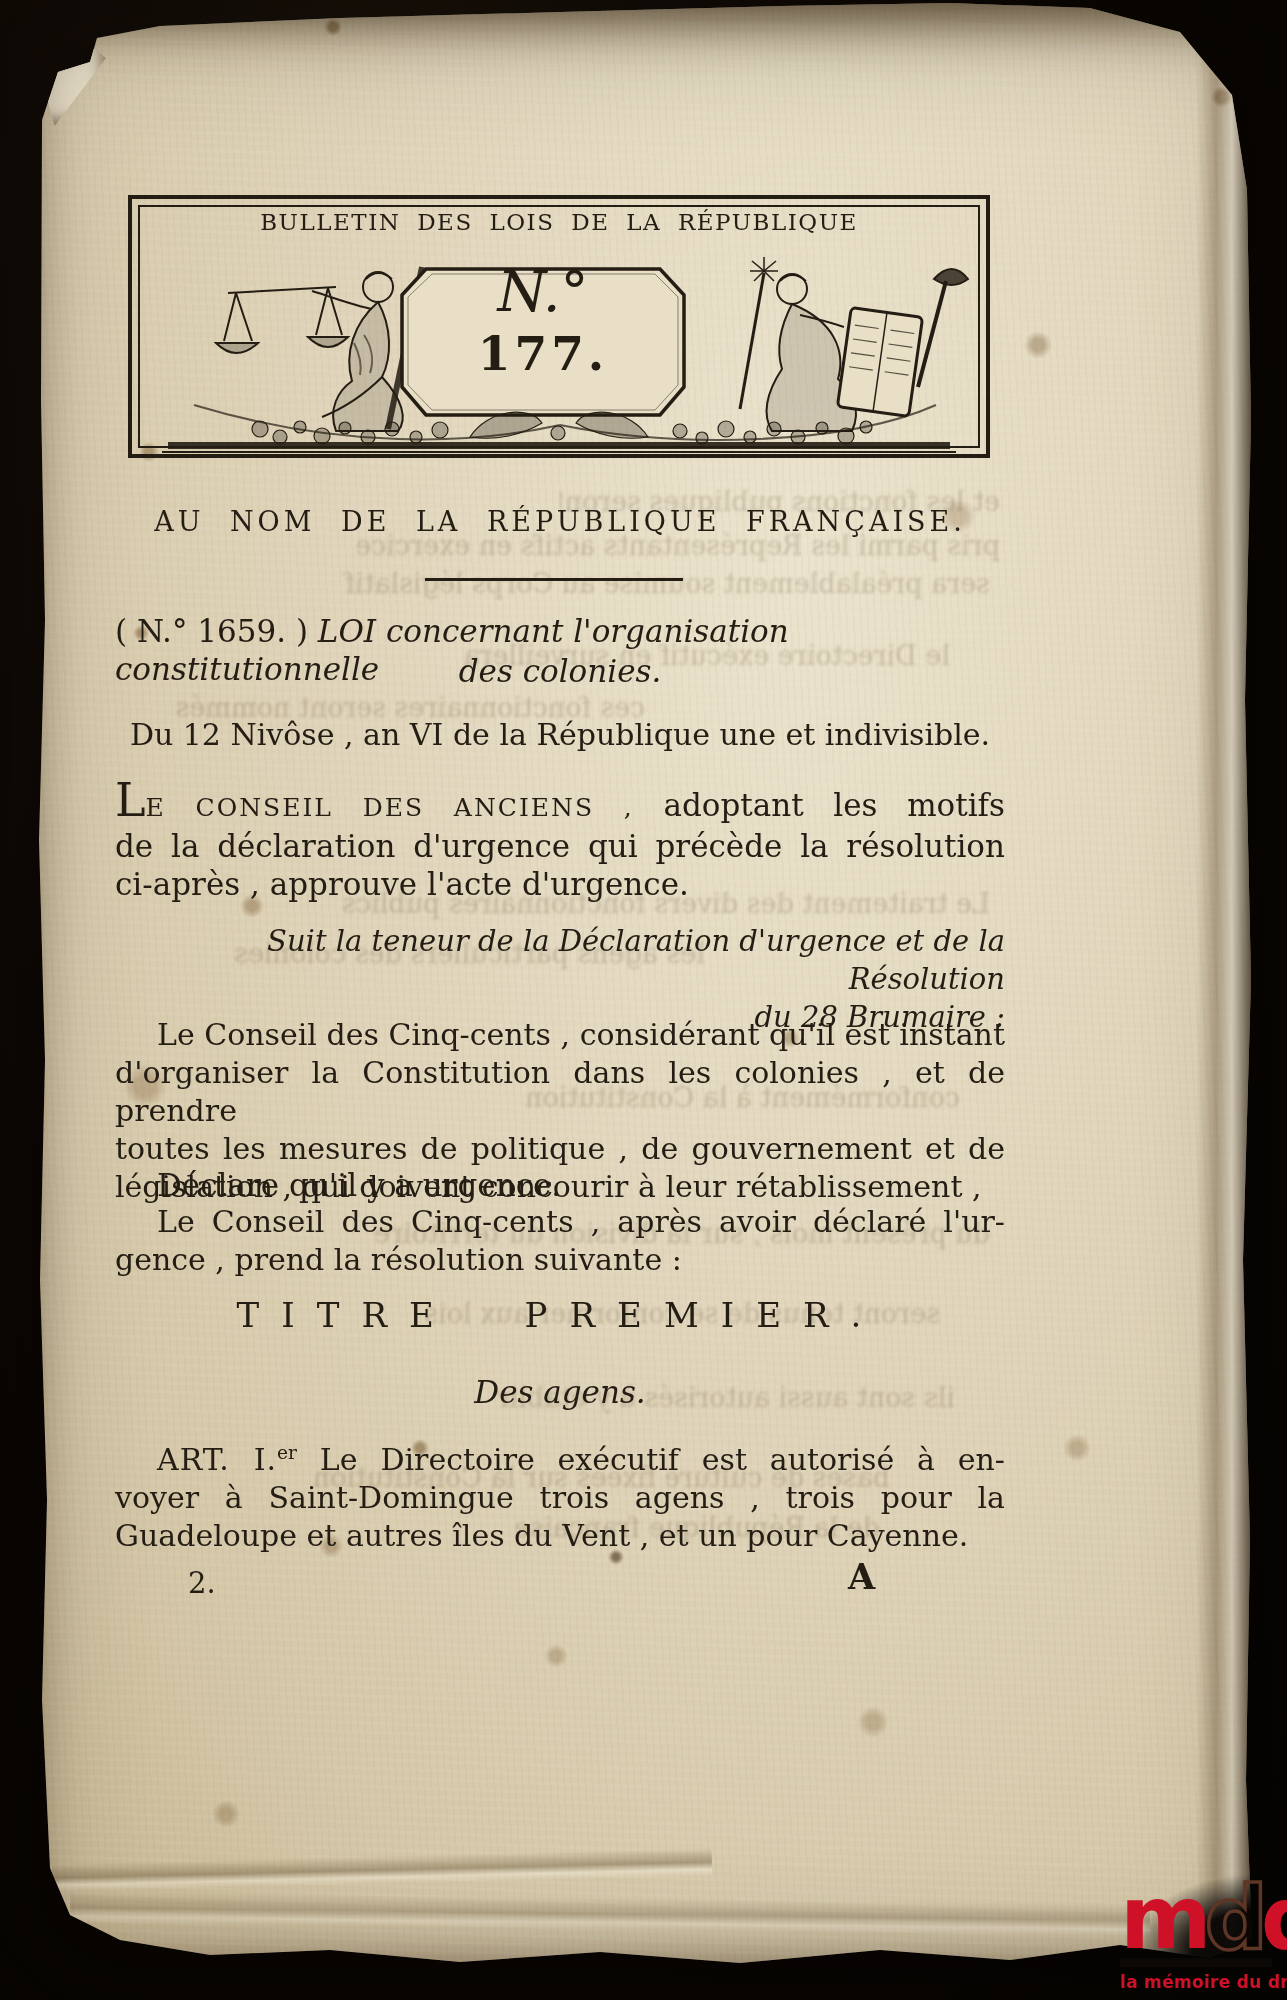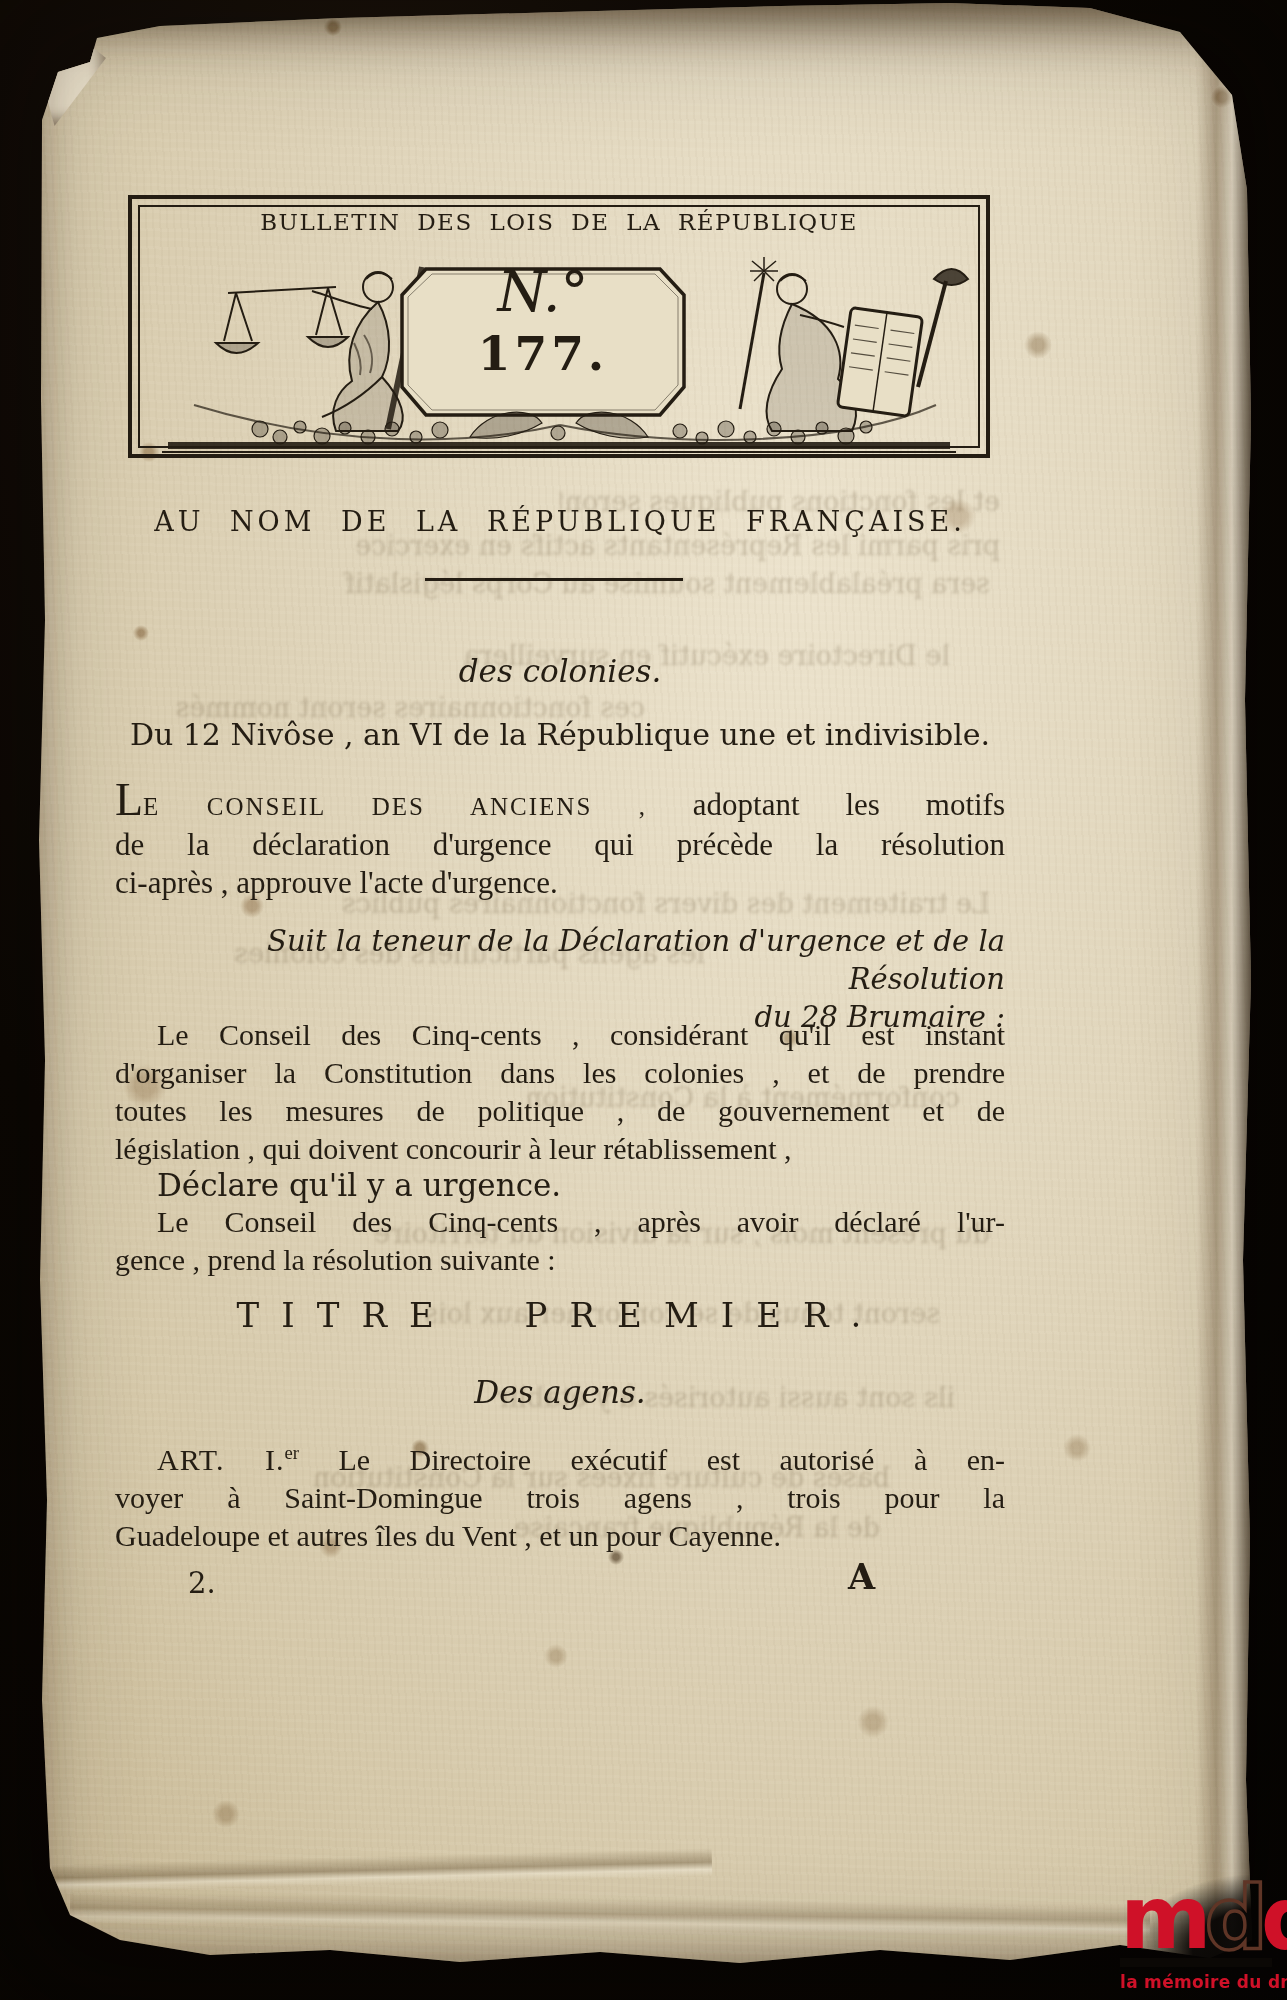--- a/index.html
+++ b/index.html
@@ -67,21 +67,21 @@
   .banner-inner{position:absolute;inset:6px;border:2px solid #241d13;}
   .masthead{position:absolute;left:0;top:10px;width:100%;text-align:center;font-size:23px;
     letter-spacing:1.5px;word-spacing:8px;white-space:nowrap;font-weight:500;}
   .vignette{position:absolute;left:8px;top:58px;width:838px;height:196px;}
   .plaque-overlay{position:absolute;left:270px;top:62px;width:282px;height:152px;text-align:center;}
   .issue-label{display:block;font-style:italic;font-size:56px;line-height:58px;margin-top:2px;}
   .issue-number{display:block;font-size:47px;line-height:50px;letter-spacing:4px;font-weight:bold;margin-top:8px;}
 
   .t{position:absolute;left:115px;width:890px;line-height:38px;font-size:31px;}
   .just{text-align:justify;}
-  .just .ln{display:block;text-align:justify;text-align-last:justify;font-family:Liberation Serif, serif;}
+  .just .ln{display:block;text-align:justify;text-align-last:justify;}
   .just .ln.last{text-align-last:left;}
   .au-nom{top:503px;font-size:27px;letter-spacing:4px;word-spacing:13px;text-align:center;white-space:nowrap;}
   .rule{position:absolute;left:425px;top:578px;width:258px;height:3px;background:#241d13;}
   .law-line1{top:612px;}
   .law-ref{font-style:normal;}
   .law-it{font-style:italic;}
   .law-line2{top:652px;font-style:italic;text-align:center;}
   .date-line{top:716px;text-align:center;font-size:30px;}
   .anciens{top:786px;}
   .initial{font-size:46px;line-height:0;}
@@ -236,20 +236,21 @@
 
         <div class="plaque-overlay">
           <span class="issue-label">N.°</span>
           <span class="issue-number">177.</span>
         </div>
       </div>
 
       <div class="t au-nom">AU NOM DE LA RÉPUBLIQUE FRANÇAISE.</div>
       <div class="rule"></div>
 
+      <div class="t law-line1"><span class="law-ref">( N.° 1659. ) </span><span class="law-it">LOI concernant l'organisation constitutionnelle</span></div>
       <div class="t law-line2">des colonies.</div>
 
       <div class="t date-line">Du 12 Nivôse , an VI de la République une et indivisible.</div>
 
       <div class="t anciens just">
         <span class="ln"><span class="initial">L</span><span class="lead-caps">E CONSEIL DES ANCIENS ,</span><span> adoptant les motifs</span></span>
         <span class="ln">de la déclaration d'urgence qui précède la résolution</span>
         <span class="ln last">ci-après , approuve l'acte d'urgence.</span>
       </div>
 

